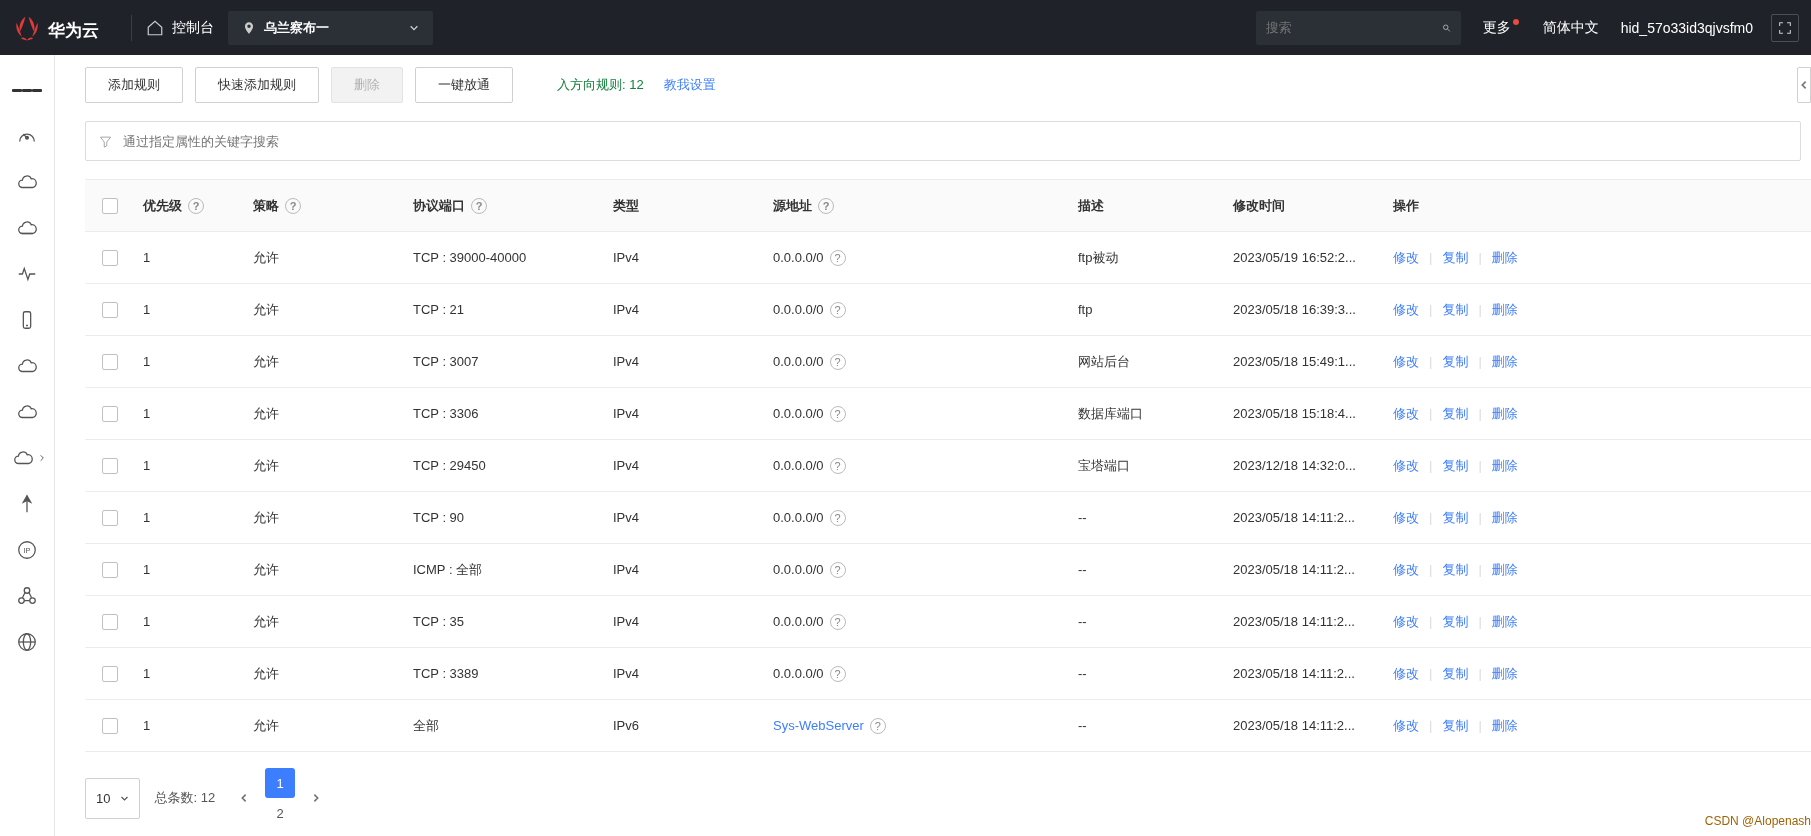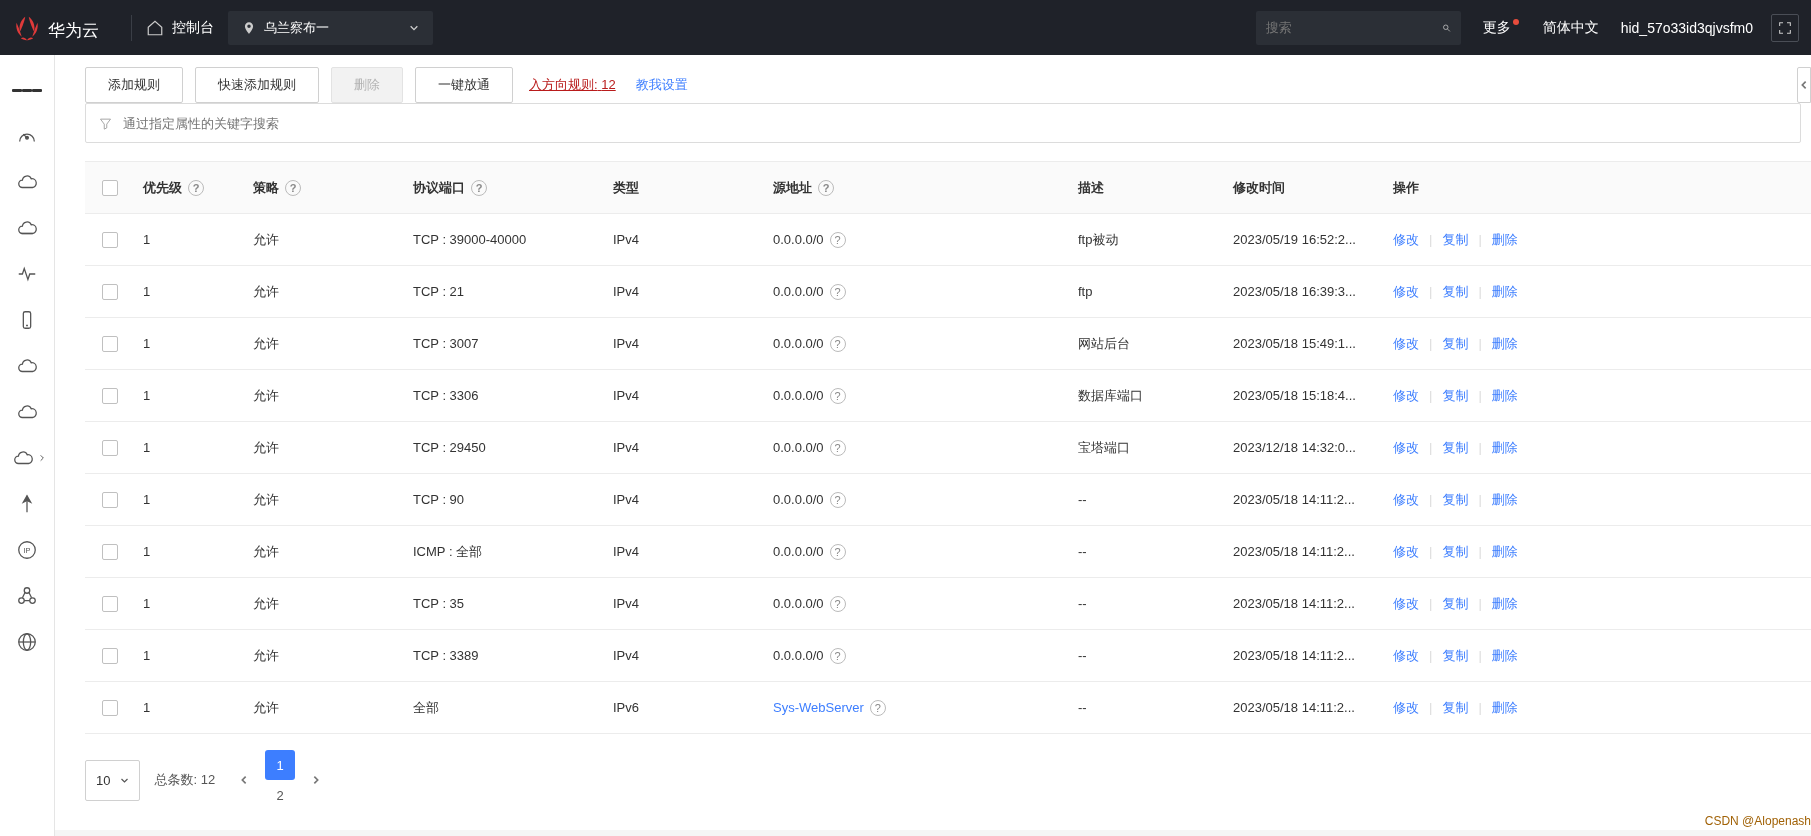--- a/index.html
+++ b/index.html
@@ -3,25 +3,25 @@
 <meta charset="utf-8">
 <style>
   * { box-sizing: border-box; margin: 0; padding: 0; }
   body { font-family: "Microsoft YaHei", Arial, sans-serif; font-size: 13px; color: #333; background:#f5f5f5; width:1811px; }
 
   
   .topbar { height: 55px; background:#1f2229; display:flex; align-items:center; color:#fff; padding:0 12px; }
   .logo-box { display:flex; align-items:center; gap:6px; padding-right:18px; }
   .logo-glyph { width:30px; height:30px; display:flex; align-items:center; justify-content:center; }
   .logo-glyph svg { width:28px; height:28px;}
-  .brand { font-size:17px; font-weight:400;margin-top:6px; }
+  .brand { font-size:17px; font-weight:700;margin-top:6px; }
   .vsep { width:1px; height:26px; background:#3a3e46; margin:0 14px; }
   .console { display:flex; align-items:center; gap:8px; font-size:14px; }
   .console svg { width:18px; height:18px; fill:#ccc; }
-  .region-picker { display:flex; align-items:center; gap:8px; background:#2b2f36; height:34px; padding:0 14px; border-radius:2px; margin-left:14px; min-width:205px; justify-content:space-between;}
+  .region-picker { display:flex; align-items:center; gap:8px; background:#2b2f36; height:34px; padding:0 14px; border-radius:2px; margin-left:14px; min-width:205px; justify-content:space-between;font-weight:bold;}
   .region-left { display:flex; align-items:center; gap:8px;}
   .region-picker svg.pin{ width:14px; height:14px; fill:#ccc;}
   .region-picker .caret{ width:10px; height:10px; }
   .top-spacer { flex:1;}
   .search-wrap { display:flex; align-items:center; background:#2b2f36; height:34px; width:205px; border-radius:2px; padding:0 10px; }
   .search-wrap input { flex:1; background:transparent; border:none; outline:none; color:#ccc; font-size:13px;}
   .search-wrap .mag { width:18px; height:18px; fill:#ccc;}
   .top-link { margin-left:22px; font-size:14px; display:flex; align-items:center; gap:4px;}
   .dot-badge{ width:6px; height:6px; background:#e74c3c; border-radius:50%; position:relative; top:-6px; left:-2px;}
   .top-icon-btn { width:28px; height:28px; border:1px solid #4a4e56; display:flex; align-items:center; justify-content:center; border-radius:2px; margin-left:18px;}
@@ -35,25 +35,25 @@
   .hamburger div { width:22px; height:3px; background:#333; margin:3px 0; border-radius:1px;}
   .rail-fly { width:8px; height:8px; fill:#555; stroke:#555;}
   .rail-block { display:flex; align-items:center;}
 
   .content { flex:1; padding:12px 0 20px 30px; background:#fff; position:relative;}
 
   
   .toolbar { display:flex; align-items:center; gap:12px; }
   .btn { height:36px; padding:0 22px; border:1px solid #d0d0d0; background:#fff; border-radius:2px; font-size:13px; color:#333; display:inline-flex; align-items:center; cursor:pointer;}
   .btn.disabled { background:#f2f2f2; color:#b3b3b3; border-color:#e3e3e3; cursor:not-allowed;}
-  .inbound-info { margin-left:4px; font-size:13px; color:#b91c1c;text-decoration:underline;}
+  .inbound-info { margin-left:32px; font-size:13px; color:#15803d;}
   .teach-link { color:#3d7eff; margin-left:8px; cursor:pointer;}
 
   
-  .filter-row { height:40px; border:1px solid #dcdcdc; border-radius:2px; display:flex; align-items:center; padding:0 12px; color:#999; position:relative; width:calc(100% - 10px);}
+  .filter-row { margin-top:18px; height:40px; border:1px solid #dcdcdc; border-radius:2px; display:flex; align-items:center; padding:0 12px; color:#999; position:relative; width:calc(100% - 10px);}
   .filter-row svg{ width:15px; height:15px; stroke:#999; fill:none; margin-right:10px;}
   .filter-row input { flex:1; border:none; outline:none; font-size:13px; background:transparent;}
 
   
   .table-wrap { margin-top:18px; border-top:1px solid #ececec; }
   .thead, .trow { display:flex; align-items:center; border-bottom:1px solid #ececec; min-height:52px;}
   .thead { background:#fafafa; font-weight:600; color:#333;}
   .cell { padding:0 8px; display:flex; align-items:center; gap:6px;}
   .c-chk { width:50px; justify-content:center;}
   .c-prio { width:110px;}

